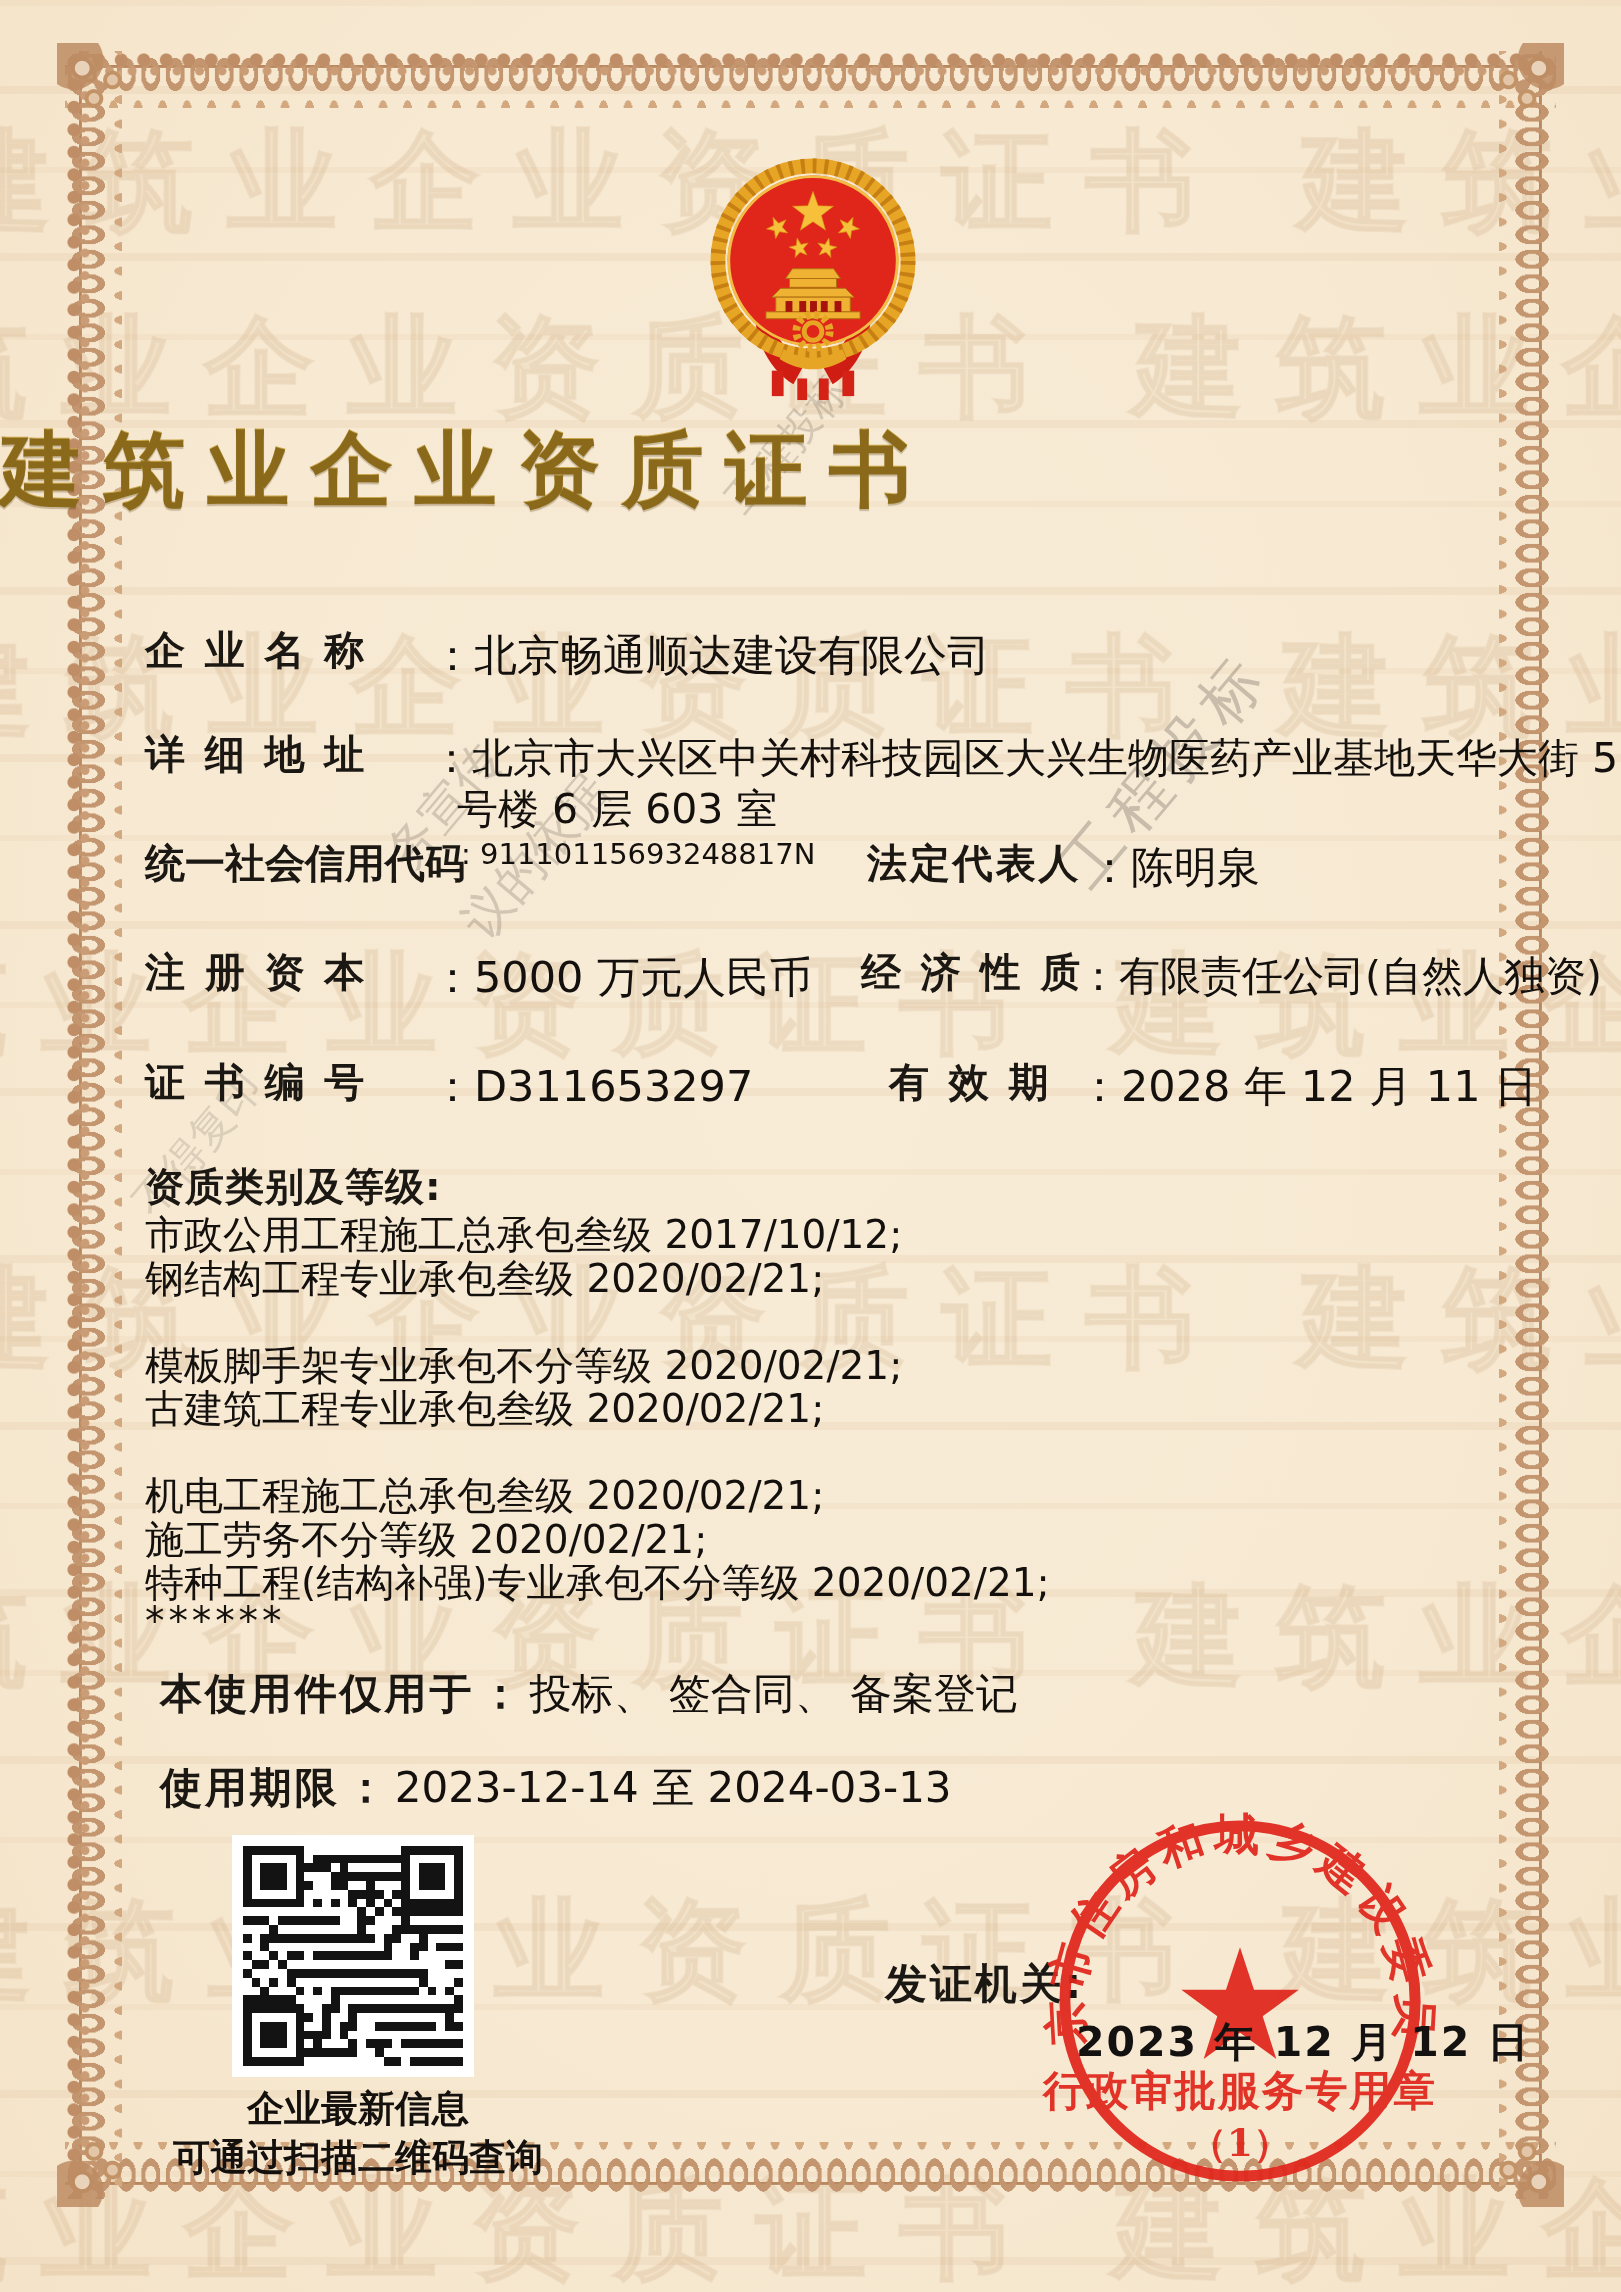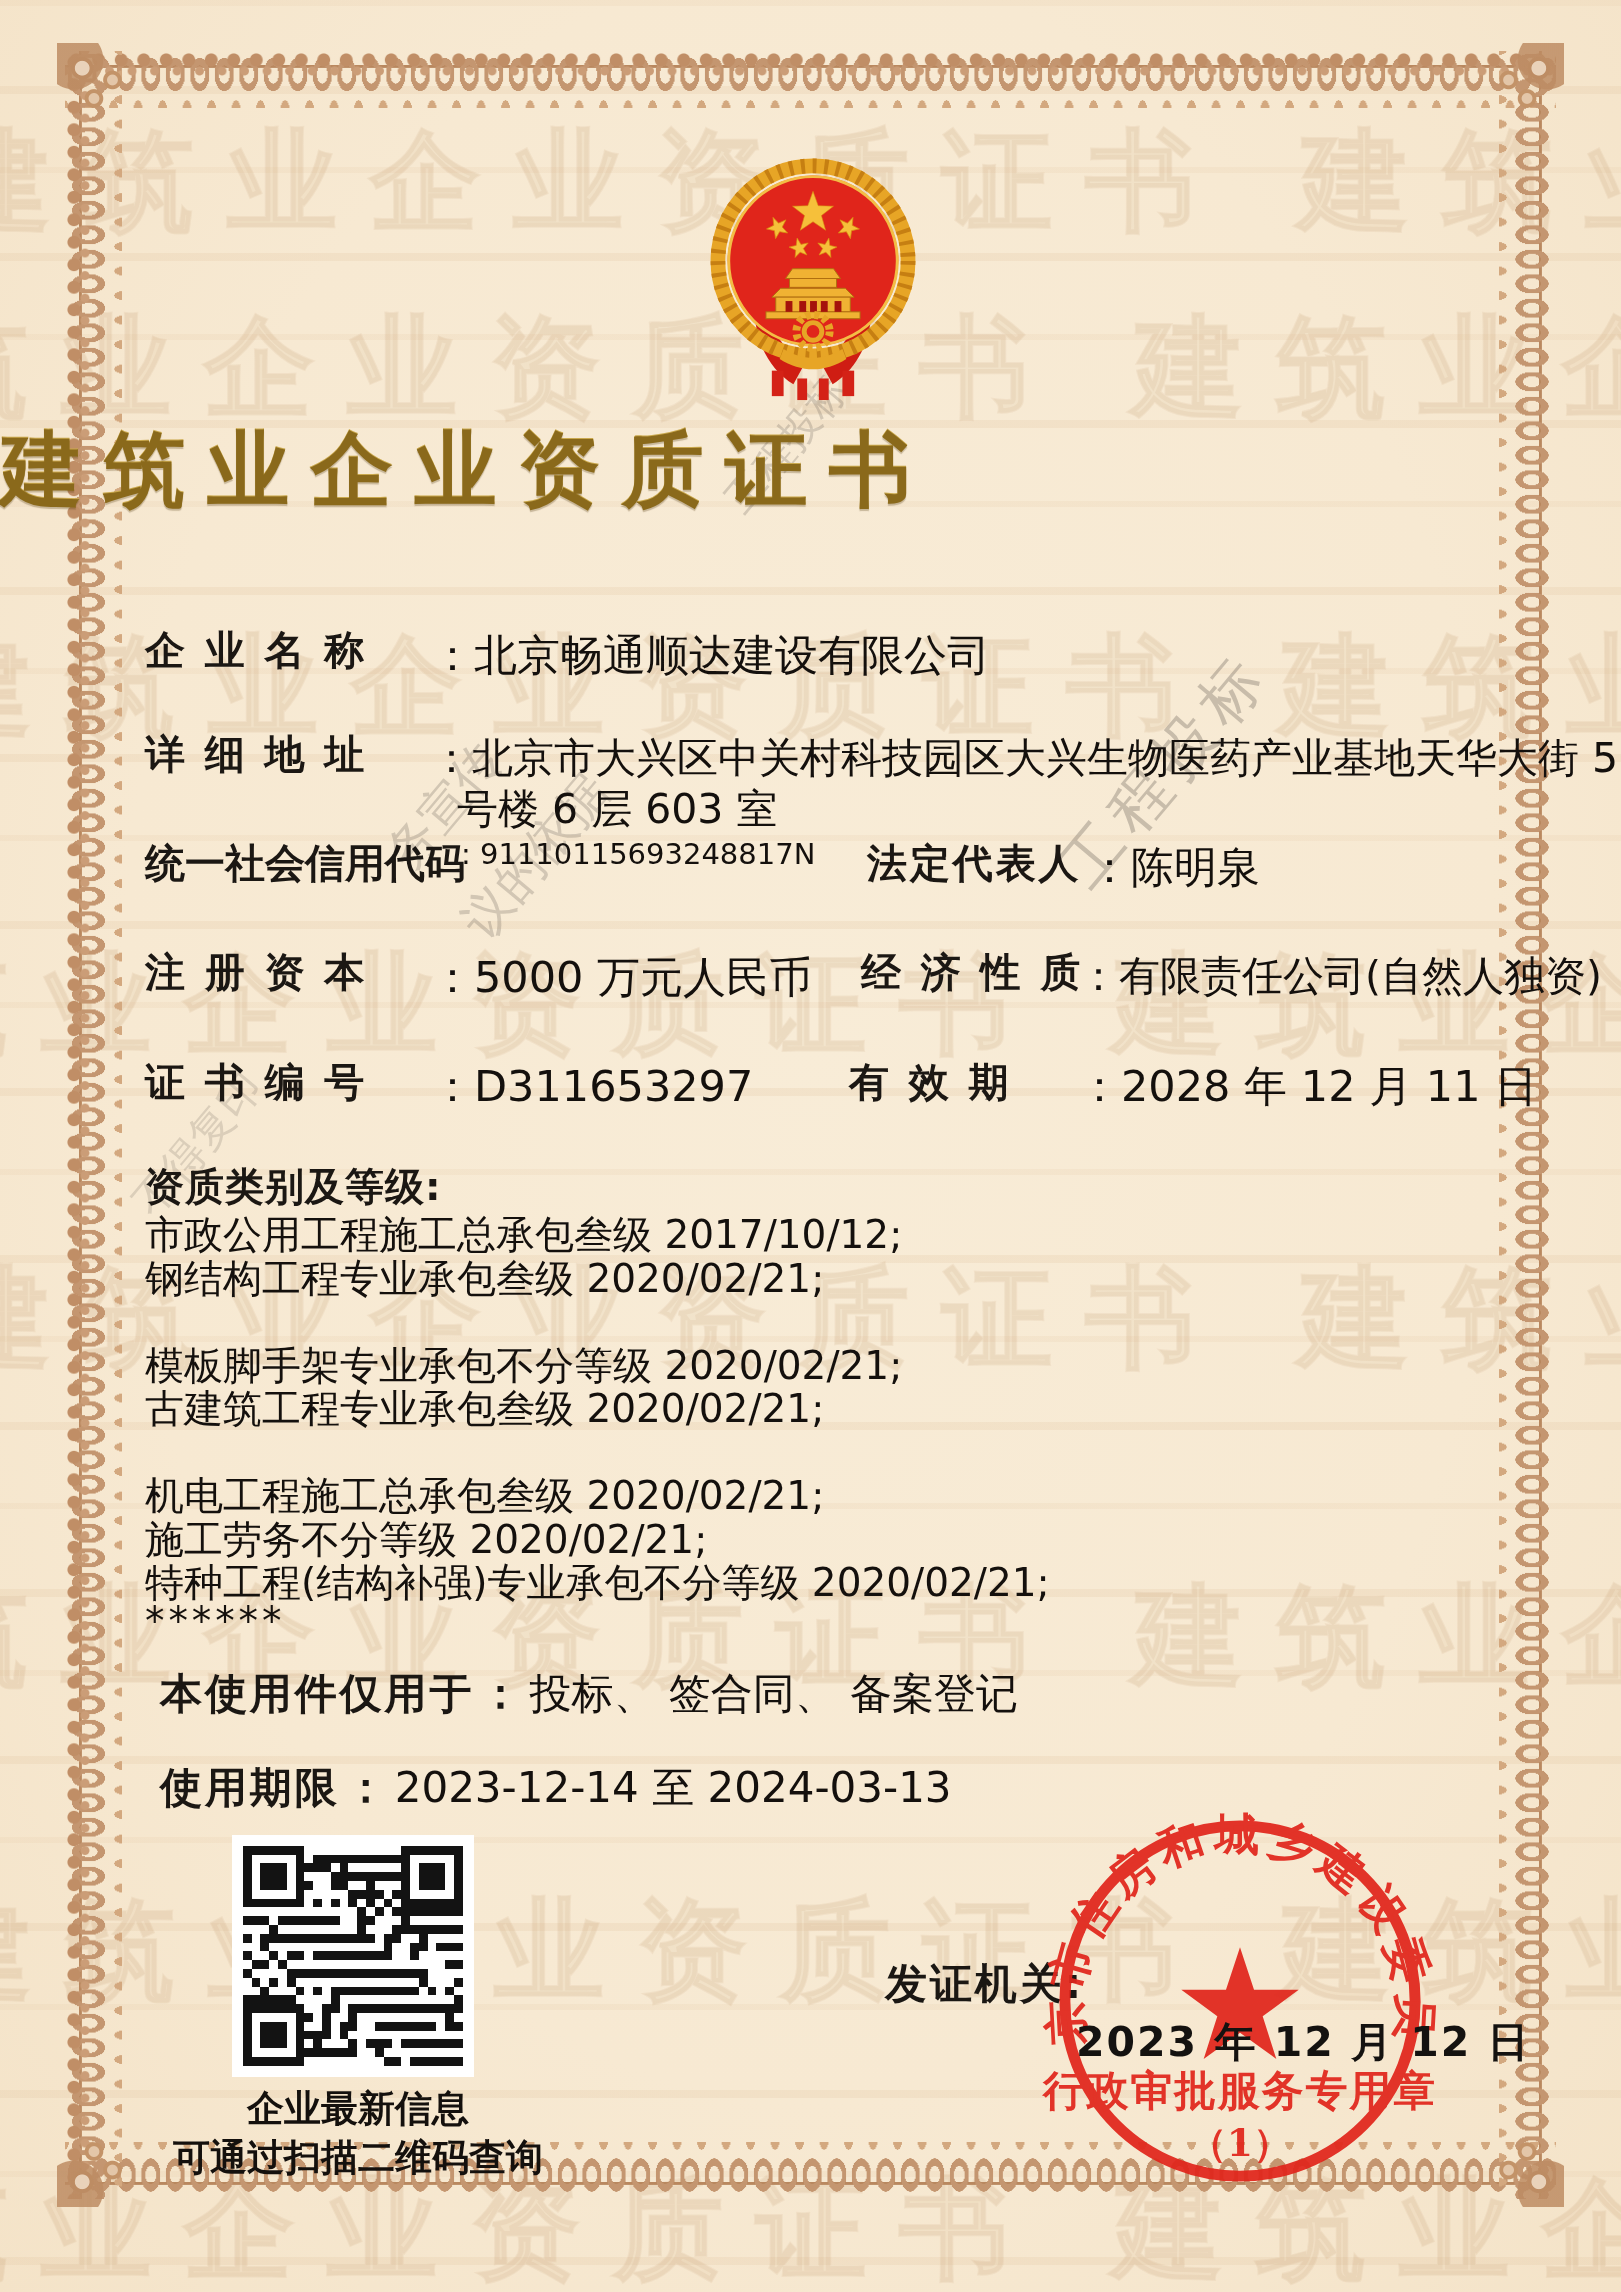--- a/index.html
+++ b/index.html
@@ -236,21 +236,21 @@
       <span class="abs val" style="left:933px;top:3.9px;font-size:41px">
         <span>：</span><span>有限责任公司(自然人独资)</span>
       </span>
     </div>
 
     <div class="row" style="top:1055px">
       <span class="lbl">证 书 编 号</span>
       <span class="abs val" style="left:286px;top:2.9px">
         <span>：</span><span>D311653297</span>
       </span>
-      <span class="abs lbl" style="left:704px;top:0">有  效  期</span>
+      <span class="abs lbl" style="left:744px;top:0">有  效  期</span>
       <span class="abs val" style="left:933px;top:2.9px">
         <span>：</span><span>2028 年 12 月 11 日</span>
       </span>
     </div>
 
     <div class="row lbl" style="top:1160px;font-size:39px;letter-spacing:1px">资质类别及等级:</div>
     <div class="row qlist" style="top:1208px">市政公用工程施工总承包叁级 2017/10/12;</div>
     <div class="row qlist" style="top:1252px">钢结构工程专业承包叁级 2020/02/21;</div>
     <div class="row qlist" style="top:1339px">模板脚手架专业承包不分等级 2020/02/21;</div>
     <div class="row qlist" style="top:1382px">古建筑工程专业承包叁级 2020/02/21;</div>

